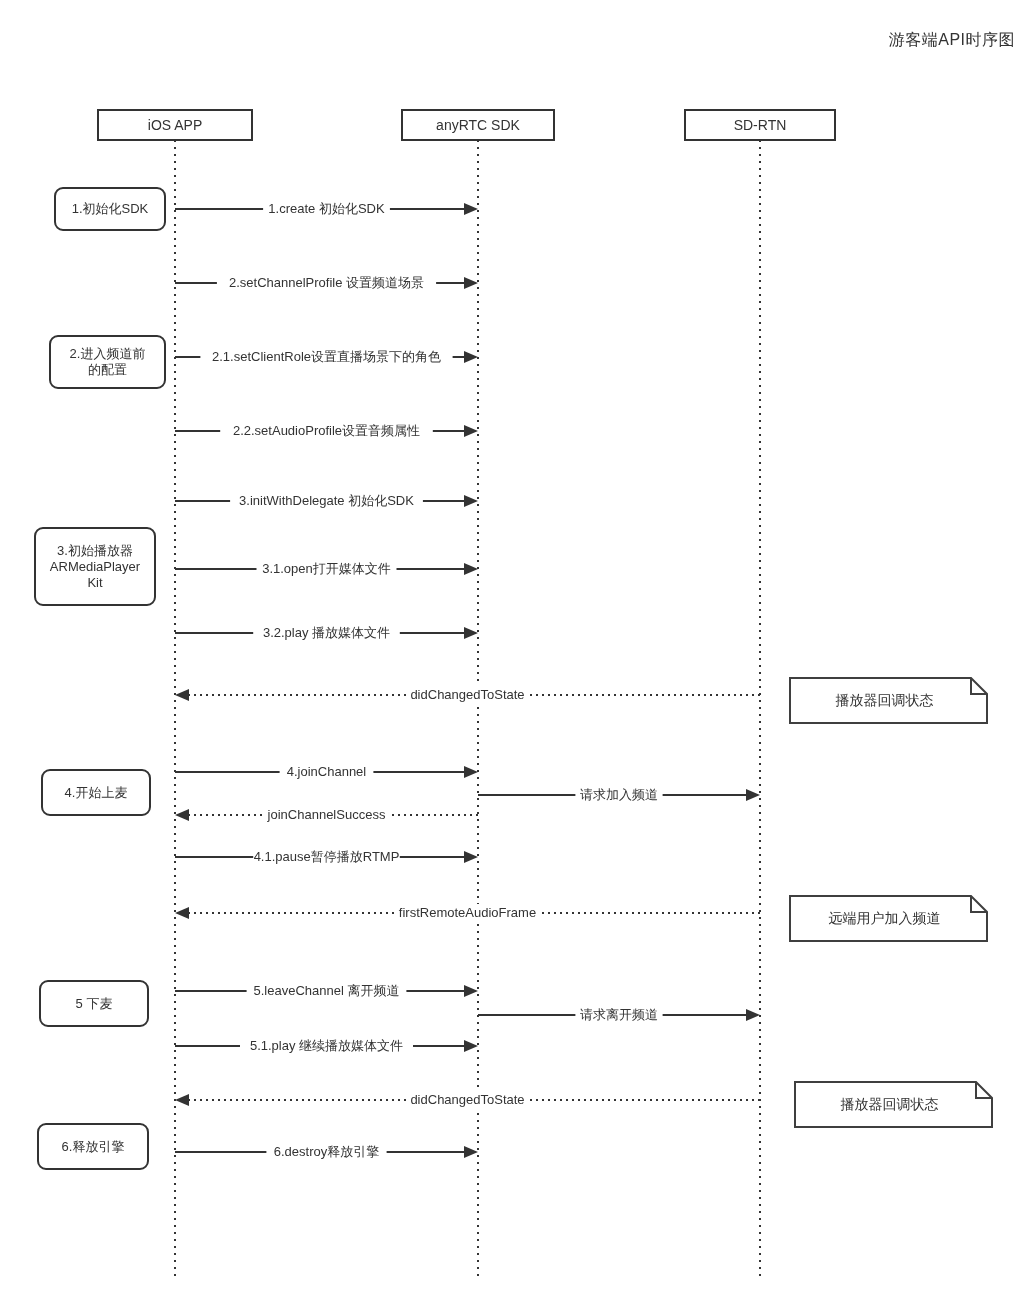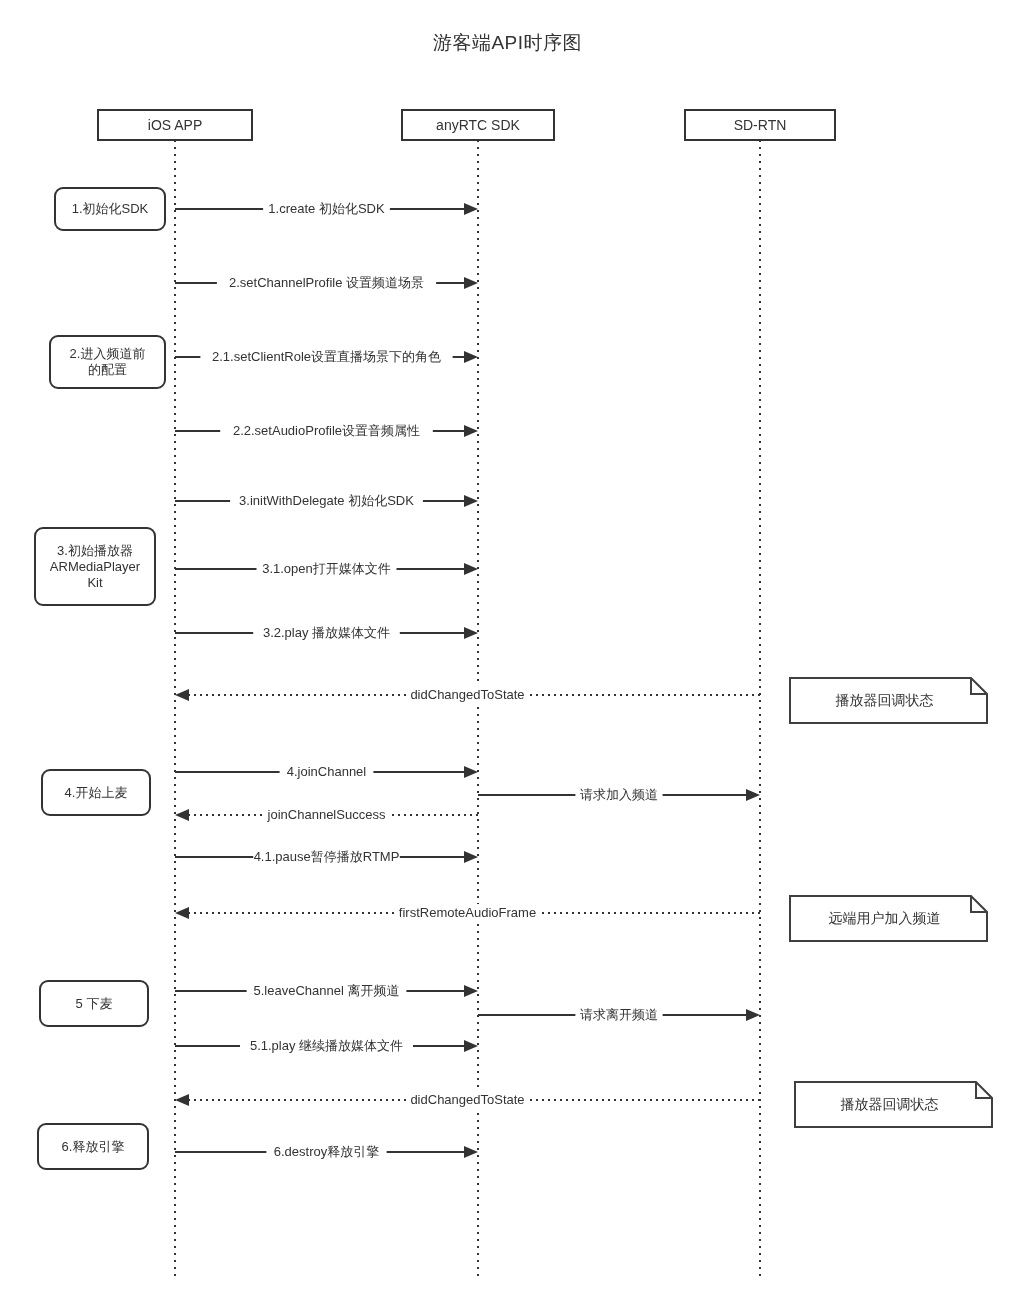--- a/index.html
+++ b/index.html
@@ -13,22 +13,22 @@
     position: relative;
     font-family: "Liberation Sans", "DejaVu Sans", sans-serif;
     color: #333333;
     overflow: hidden;
   }
   #diagram-title {
     position: absolute;
     left: 0;
     top: 30px;
     width: 1015px;
-    text-align: center;
-    font-size: 19px;
+    text-align: right;
+    font-size: 16px;
     color: #333333;
     letter-spacing: 0.5px;
   }
   svg#seq-canvas {
     position: absolute;
     left: 0;
     top: 0;
     width: 1015px;
     height: 1300px;
   }

